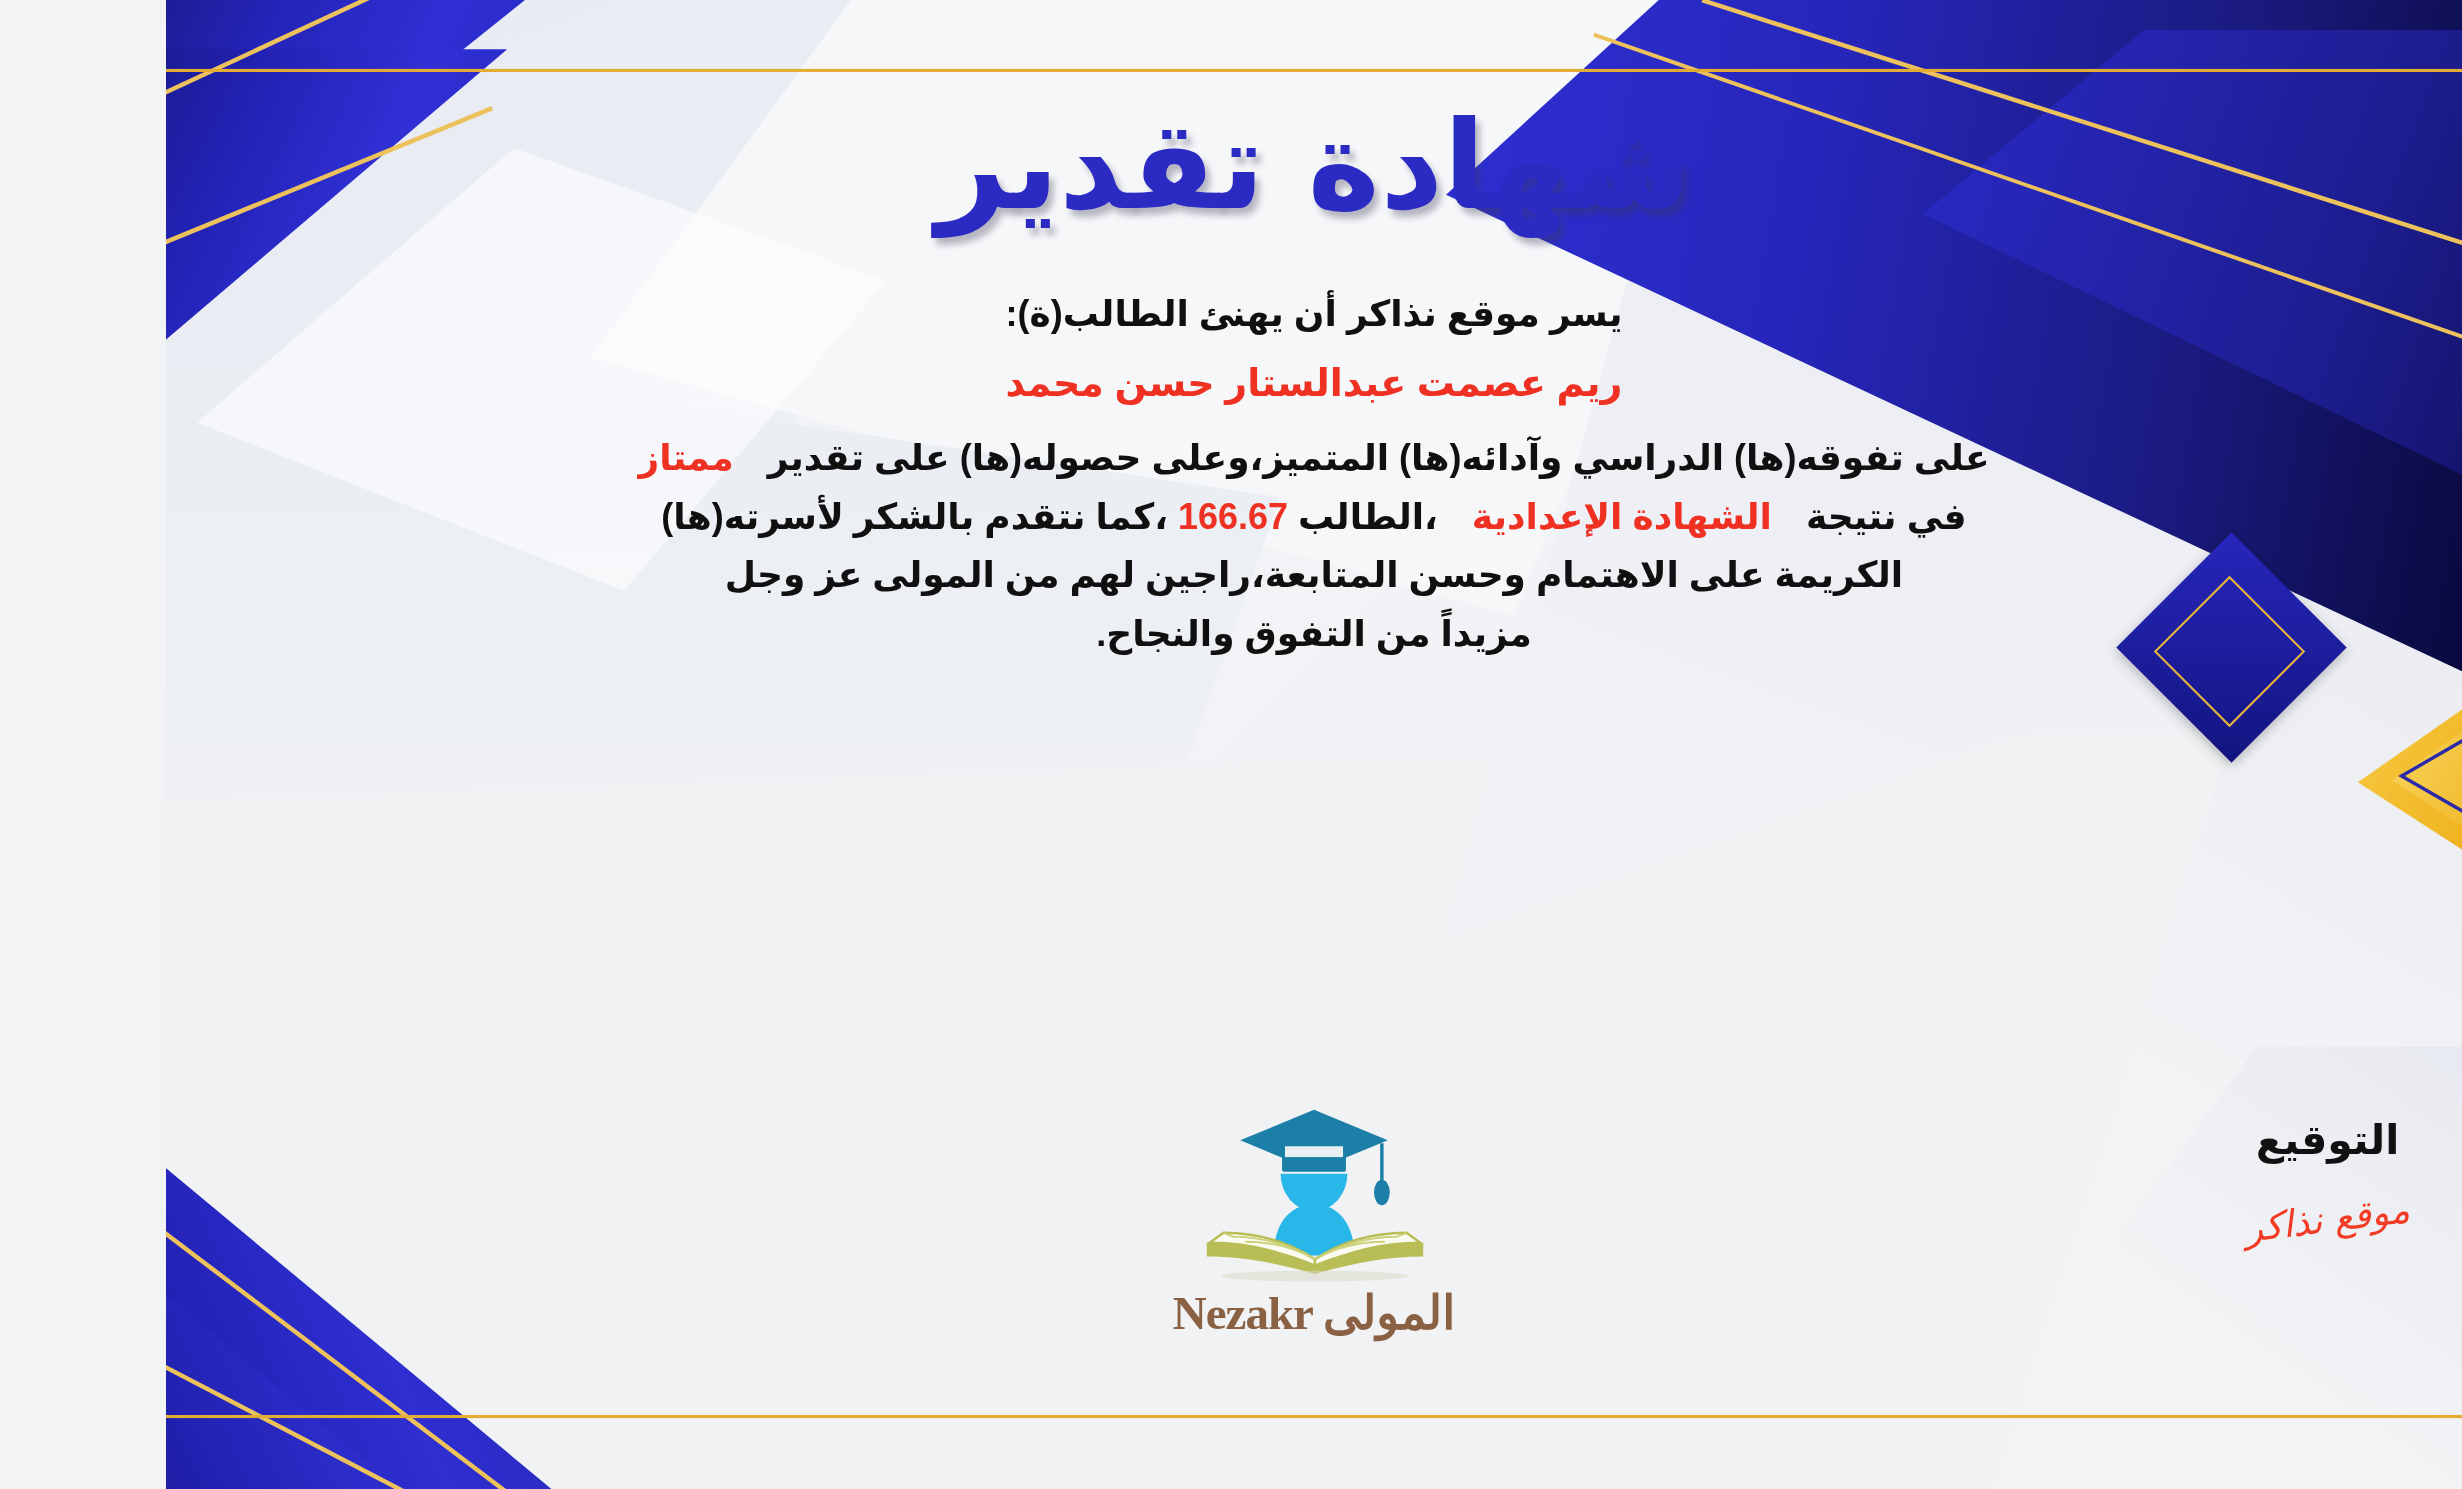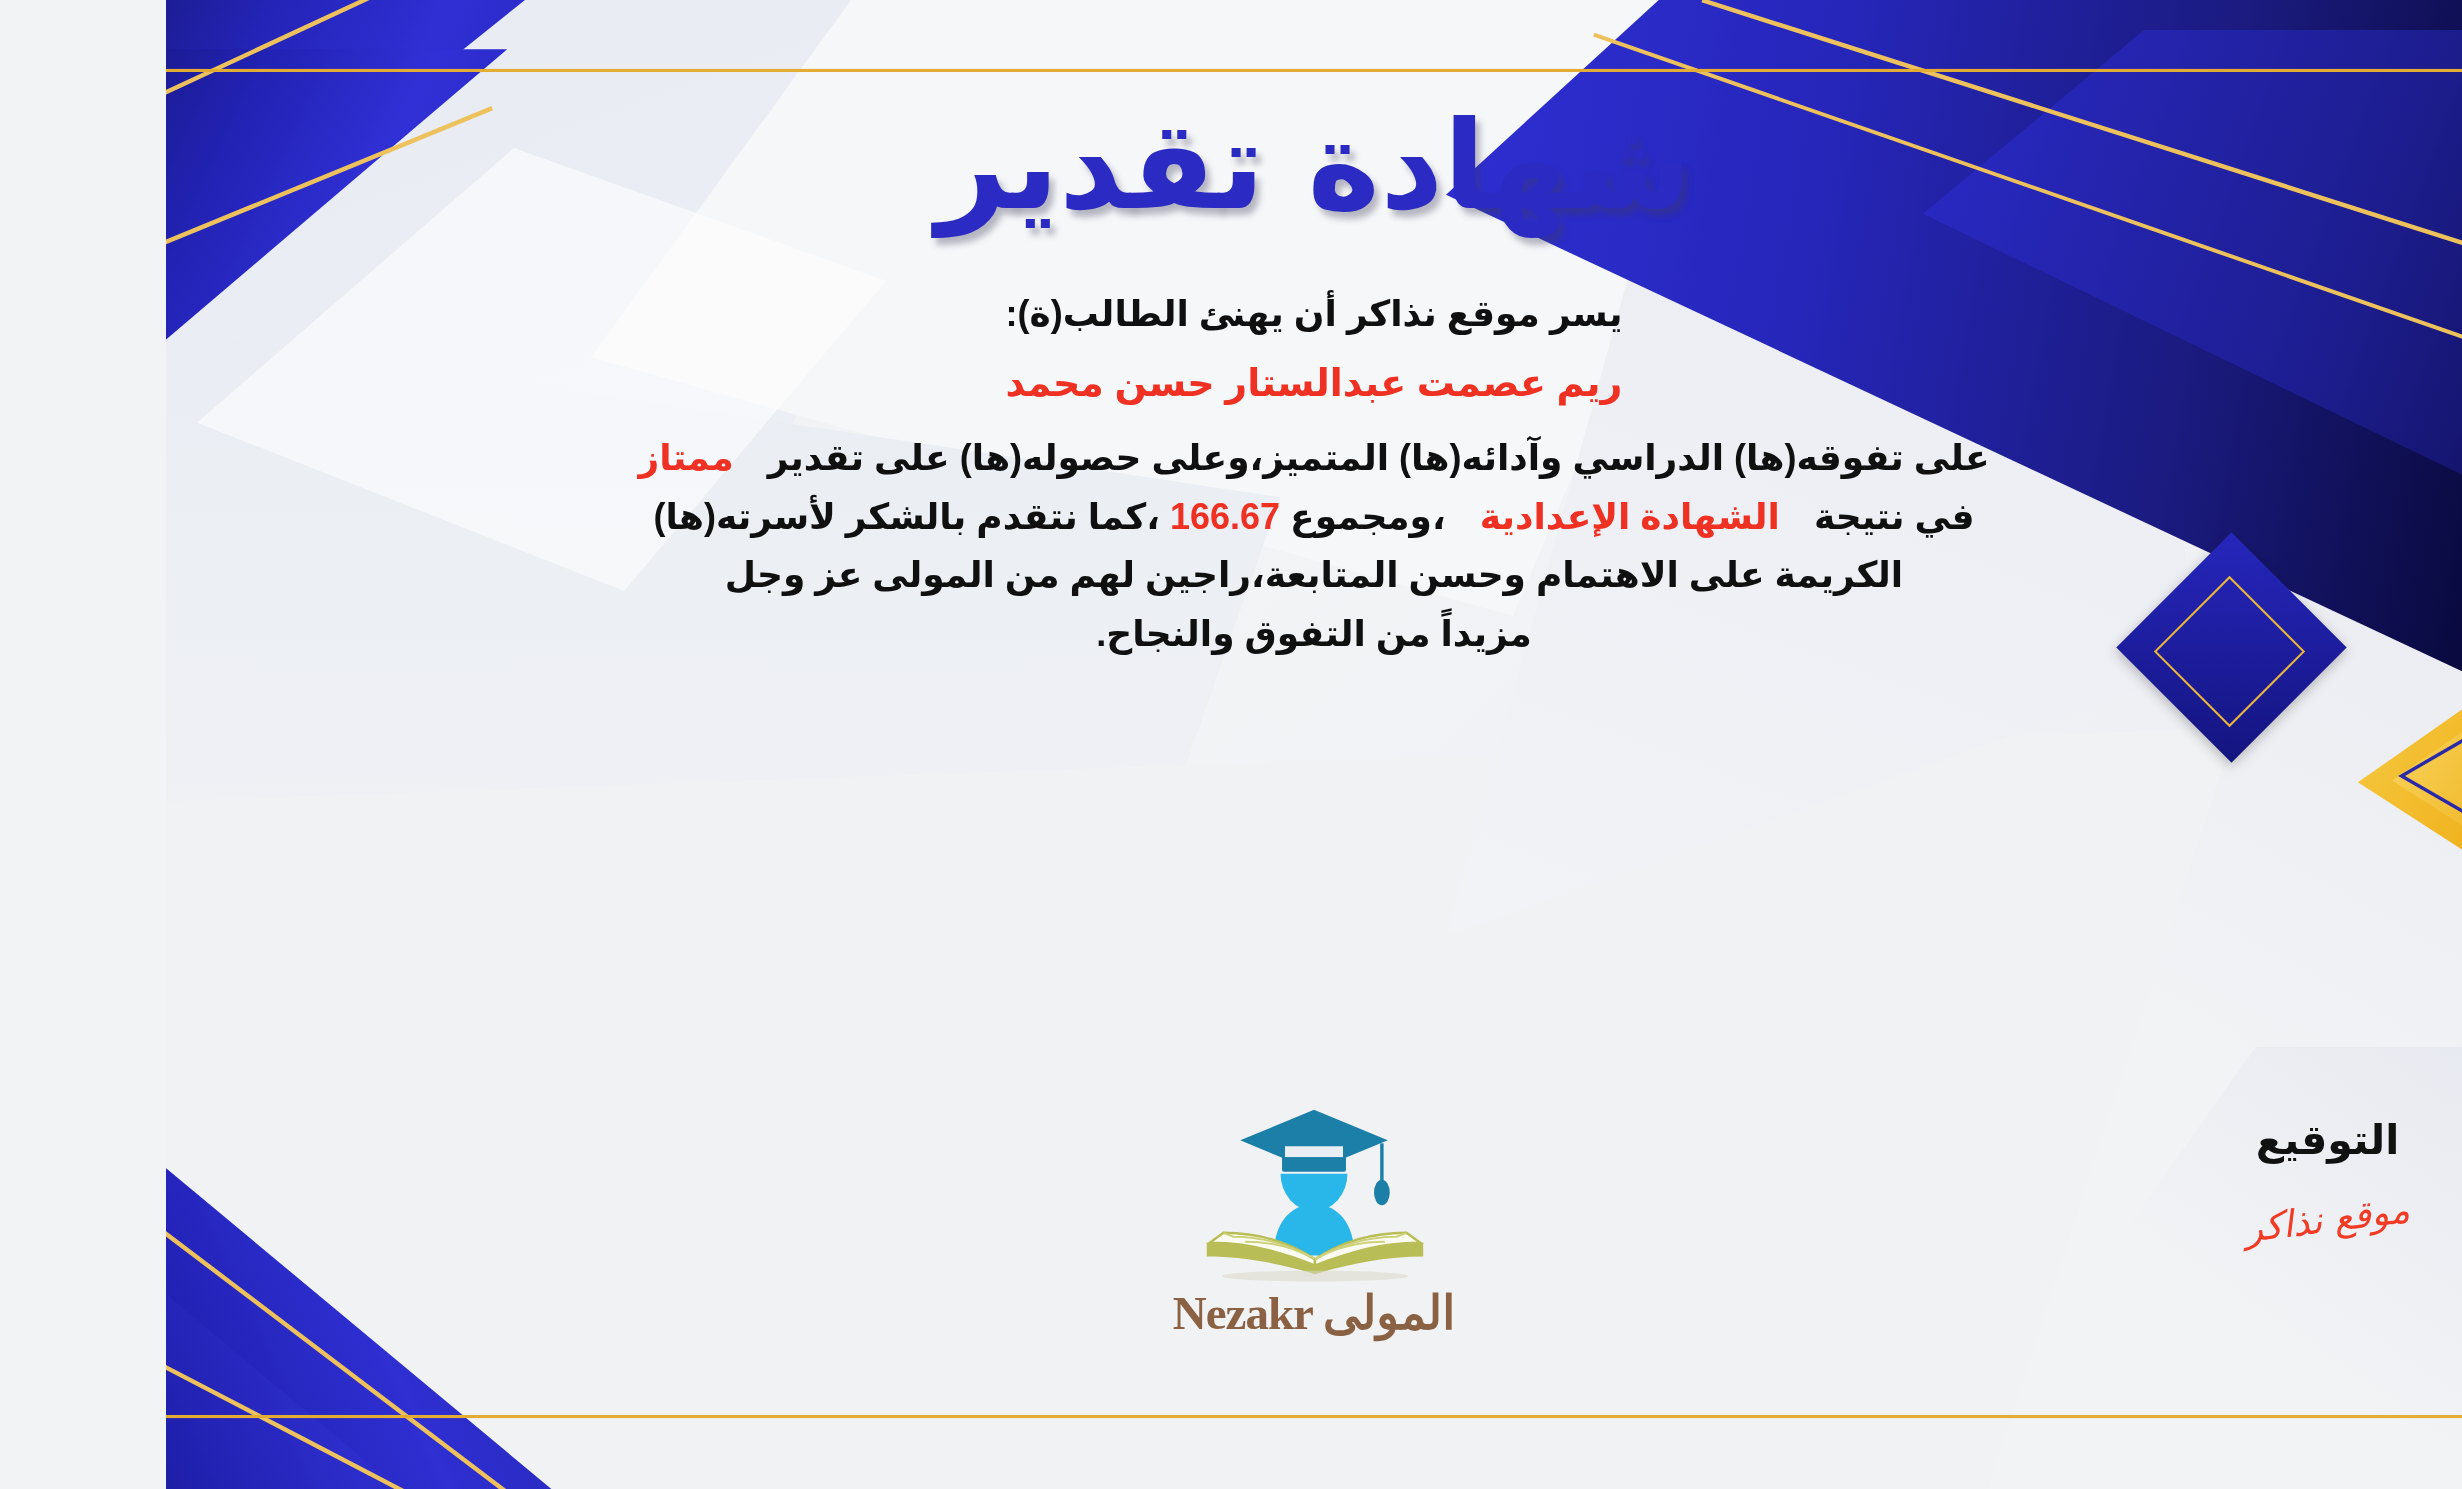--- a/index.html
+++ b/index.html
@@ -248,21 +248,21 @@
 
       <p class="line">يسر موقع نذاكر أن يهنئ الطالب(ة):</p>
 
       <p class="line nm red">ريم عصمت عبدالستار حسن محمد</p>
 
       <p class="line">
         <span>على تفوقه(ها) الدراسي وآدائه(ها) المتميز،وعلى حصوله(ها) على تقدير</span><span class="gap"></span><span class="red">ممتاز</span>
       </p>
 
       <p class="line">
-        <span>في نتيجة</span><span class="gap"></span><span class="red">الشهادة الإعدادية</span><span class="gap"></span><span>،ومجموع</span>&nbsp;<span class="red">166.67</span>&nbsp;<span>،كما نتقدم بالشكر لأسرته(ها)</span>
+        <span>في نتيجة</span><span class="gap"></span><span class="red">الشهادة الإعدادية</span><span class="gap"></span><span>،الطالب</span>&nbsp;<span class="red">166.67</span>&nbsp;<span>،كما نتقدم بالشكر لأسرته(ها)</span>
       </p>
 
       <p class="line">الكريمة على الاهتمام وحسن المتابعة،راجين لهم من المولى عز وجل</p>
 
       <p class="line">مزيداً من التفوق والنجاح.</p>
 
     </div>
   </div>
 
   <div id="footer">

